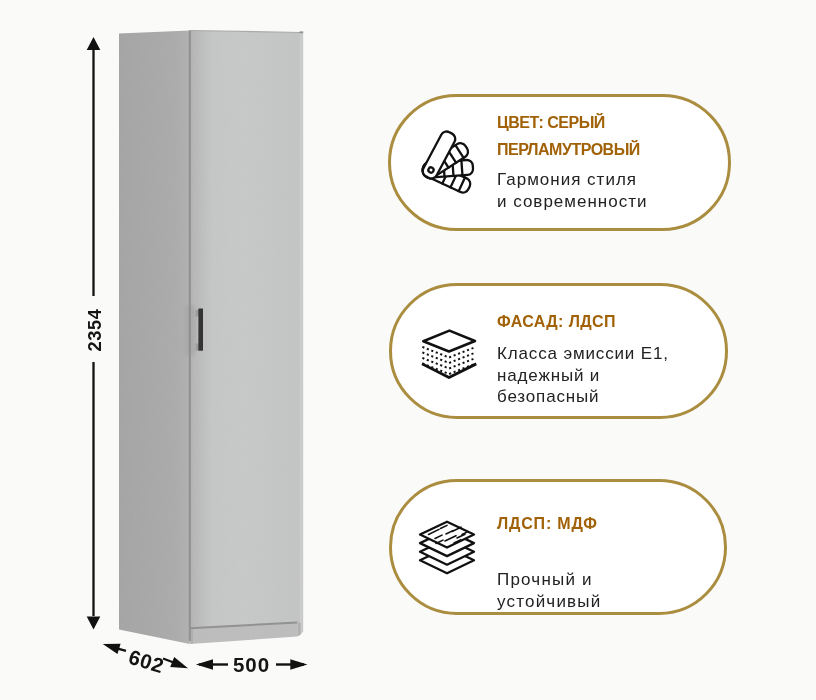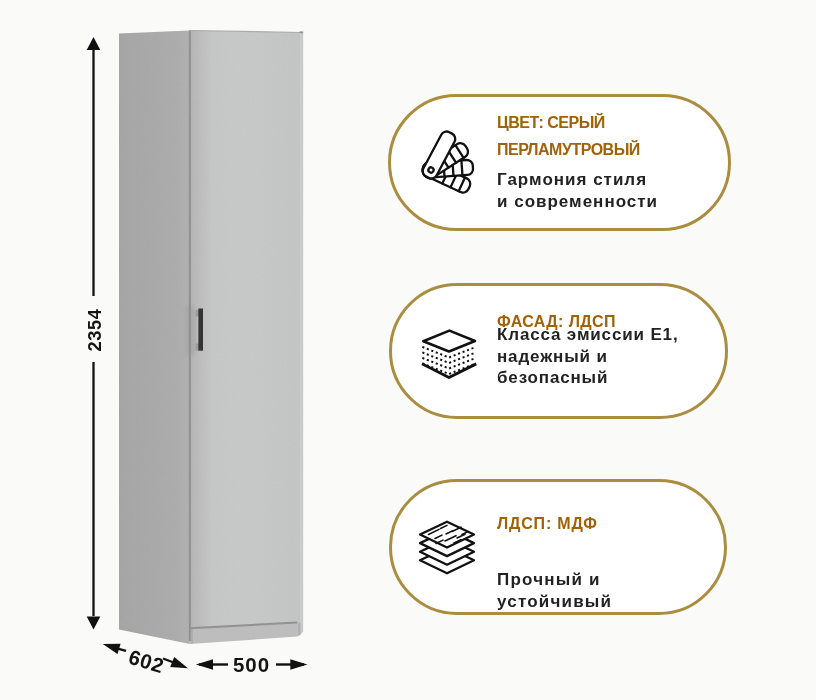--- a/index.html
+++ b/index.html
@@ -1,18 +1,18 @@
 <!DOCTYPE html>
 <html><head><meta charset="utf-8"><style>
 html,body{margin:0;padding:0}
 *{-webkit-font-smoothing:antialiased}
 body{width:816px;height:700px;position:relative;background:#fafaf9;font-family:"Liberation Sans",sans-serif;overflow:hidden}
 .callout{position:absolute;background:#fff;border:3.7px solid #ab8d40;border-radius:69px;box-sizing:border-box}
 .title{position:absolute;left:497px;font-weight:bold;font-size:16px;line-height:27px;color:#a16207;white-space:nowrap}
-.sub{position:absolute;left:497px;font-weight:bold;font-size:17px;line-height:21.5px;color:#222;white-space:nowrap}
+.sub{position:absolute;left:497px;font-weight:normal;font-size:17px;line-height:21.5px;color:#222;white-space:nowrap}
 svg{position:absolute}
 </style></head><body>
 <svg width="816" height="700" style="left:0;top:0" viewBox="0 0 816 700">
   <defs>
     <linearGradient id="doorg" x1="0" y1="0" x2="1" y2="0">
       <stop offset="0" stop-color="#b0b1b0"></stop>
       <stop offset="0.04" stop-color="#b7b8b7"></stop>
       <stop offset="0.20" stop-color="#c5c7c6"></stop>
       <stop offset="0.50" stop-color="#c7c9c8"></stop>
       <stop offset="1" stop-color="#c3c5c4"></stop>
@@ -77,21 +77,21 @@
 </svg>
 
 <div class="callout" style="left:387.5px;top:93.5px;width:343px;height:137px"></div>
 <div class="callout" style="left:388.5px;top:282.5px;width:339px;height:136px"></div>
 <div class="callout" style="left:388.5px;top:478.5px;width:338px;height:136px"></div>
 
 <div class="title" style="top:108.5px;letter-spacing:-0.5px">ЦВЕТ: СЕРЫЙ<br>ПЕРЛАМУТРОВЫЙ</div>
 <div class="sub" style="top:169.3px;letter-spacing:1px">Гармония стиля<br>и современности</div>
 
 <div class="title" style="top:307.6px;letter-spacing:0.4px">ФАСАД: ЛДСП</div>
-<div class="sub" style="top:324px;letter-spacing:0.85px">Класса эмиссии E1,<br>надежный и<br>безопасный</div>
+<div class="sub" style="top:343px;letter-spacing:0.85px">Класса эмиссии E1,<br>надежный и<br>безопасный</div>
 
 <div class="title" style="top:510.4px;letter-spacing:0.8px">ЛДСП: МДФ</div>
 <div class="sub" style="top:569px;letter-spacing:1.2px">Прочный и<br>устойчивый</div>
 
 <svg width="80" height="84" style="left:408px;top:122px" viewBox="0 0 80 84">
   <g stroke="#111" stroke-width="2.3" fill="#fff" stroke-linejoin="round" stroke-linecap="round">
     <g transform="translate(23,48) rotate(115)">
       <rect x="-7.5" y="-42" width="15" height="50" rx="6"></rect>
       <line x1="-7.5" y1="-16" x2="7.5" y2="-16"></line>
       <line x1="-7.5" y1="-25" x2="7.5" y2="-25"></line>

